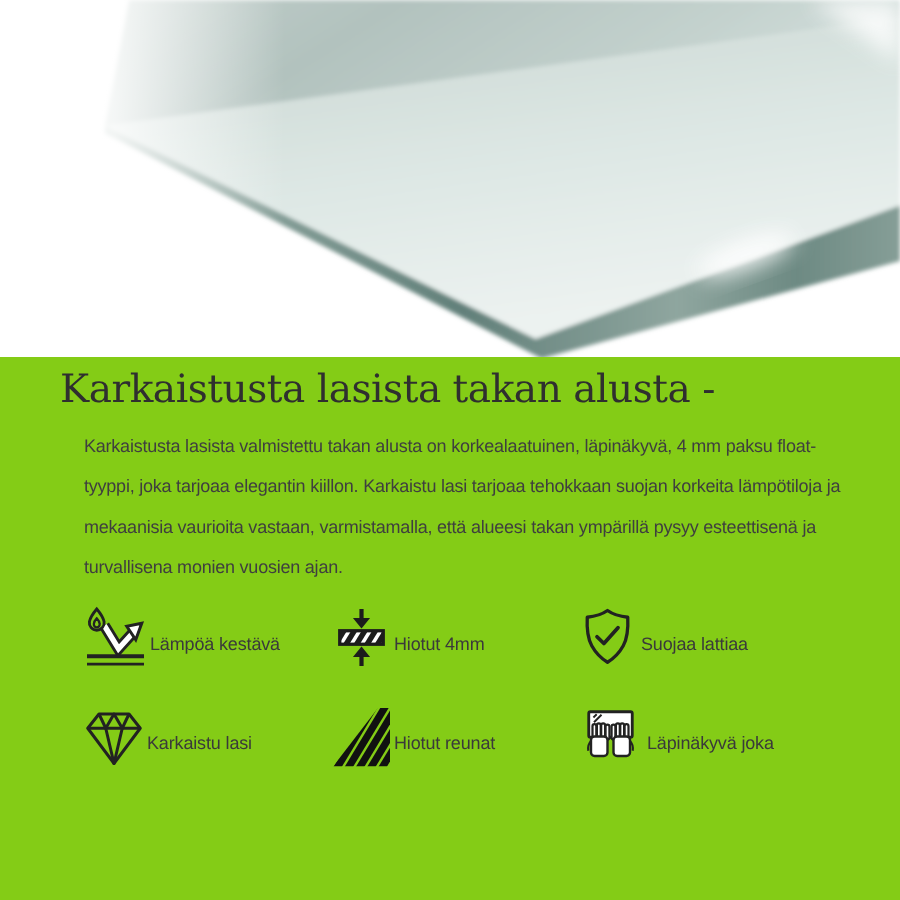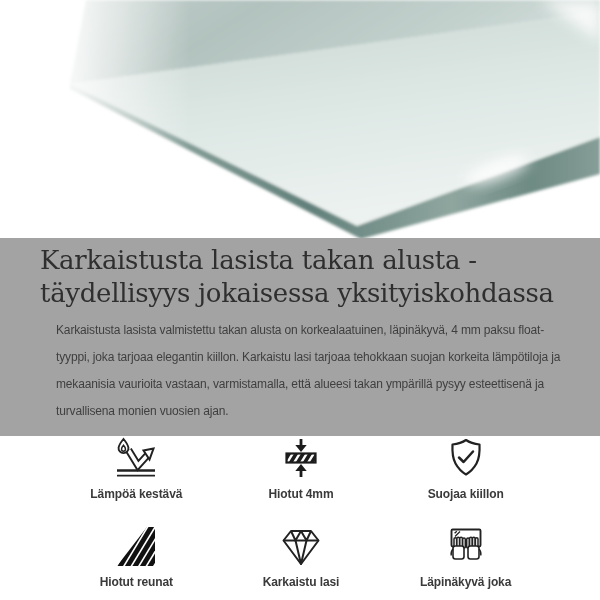--- a/index.html
+++ b/index.html
@@ -1,17 +1,17 @@
 <!DOCTYPE html>
 <html><head>
 <meta charset="utf-8">
 <style>
   html,body{margin:0;padding:0;background:#ffffff;}
   body{width:600px;height:600px;overflow:hidden;font-family:"Liberation Sans",sans-serif;color:#3f3f3f;}
-  .page{width:600px;height:436px;background:#a3a3a3;position:relative;}
+  .page{width:600px;height:600px;background:#84cc16;position:relative;}
   .hero{width:600px;height:238px;display:block;}
   .hero svg{display:block;}
   .content{padding:0 38px 0 40px;}
   h1.title{
     font-family:"DejaVu Serif","Liberation Serif",serif;
     font-weight:400;
     font-size:26px;
     line-height:33px;
     letter-spacing:-0.3px;
     color:#2f2f2f;
@@ -25,21 +25,21 @@
     line-height:27px;
     letter-spacing:-0.15px;
     color:#3f3f3f;
   }
   .features{
     margin:12px 14px 0 14px;
     display:grid;
     grid-template-columns:repeat(3,1fr);
     row-gap:24px;
   }
-  .feature{display:flex;flex-direction:column;align-items:center;font-weight:bold;}
+  .feature{display:flex;flex-direction:row;align-items:center;}
   .ficon{height:42px;display:flex;align-items:flex-end;justify-content:center;}
   .ficon svg{display:block;}
   .flabel{
     margin-top:8px;
     font-size:12px;
     letter-spacing:-0.1px;
     color:#3a3a3a;
     text-align:center;
   }
 </style>
@@ -95,21 +95,20 @@
 
       <rect x="0" y="0" width="190" height="238" fill="url(#gFade)"></rect>
       <polygon points="540,0 600,0 600,42" fill="#ffffff" opacity="0.8" filter="url(#soft6)"></polygon>
     </svg>
   </div>
 
   <div class="content">
 
     <h1 class="title">
       <span>Karkaistusta lasista takan alusta -</span>
-      <span>täydellisyys jokaisessa yksityiskohdassa</span>
     </h1>
 
     <p class="desc">Karkaistusta lasista valmistettu takan alusta on korkealaatuinen, läpinäkyvä, 4 mm paksu float-tyyppi, joka tarjoaa elegantin kiillon. Karkaistu lasi tarjoaa tehokkaan suojan korkeita lämpötiloja ja mekaanisia vaurioita vastaan, varmistamalla, että alueesi takan ympärillä pysyy esteettisenä ja turvallisena monien vuosien ajan.</p>
 
     <div class="features">
 
       <div class="feature">
         <div class="ficon">
           <svg width="46" height="42" viewBox="0 0 46 42">
             <g fill="none" stroke="#222222">
@@ -154,21 +153,35 @@
 
       <div class="feature">
         <div class="ficon">
           <svg width="44" height="42" viewBox="0 0 44 42">
             <g fill="none" stroke="#222222" stroke-linejoin="round">
               <path d="M22 3 C25.5 5.5 30.5 7 35.5 7.5 C35.8 13.5 35.5 21 32.5 26.5 C30 31 26.5 34.8 22 37.5 C17.5 34.8 14 31 11.5 26.5 C8.5 21 8.2 13.5 8.5 7.5 C13.5 7 18.5 5.5 22 3 Z" stroke-width="2.2"></path>
               <path d="M15 20.5 L19.6 25 L29 14.5" stroke-width="2.5" stroke-linecap="round"></path>
             </g>
           </svg>
         </div>
-        <div class="flabel">Suojaa kiillon</div>
+        <div class="flabel">Suojaa lattiaa</div>
+      </div>
+
+      <div class="feature">
+        <div class="ficon">
+          <svg width="44" height="42" viewBox="0 0 44 42">
+            <g fill="none" stroke="#222222" stroke-width="2" stroke-linejoin="round">
+              <path d="M12 6 L32 6 L39.5 15.5 L22 39 L4.5 15.5 Z"></path>
+              <line x1="4.5" y1="15.5" x2="39.5" y2="15.5"></line>
+              <path d="M12 6 L16.5 15.5 L22 6 L27.5 15.5 L32 6"></path>
+              <path d="M16.5 15.5 L22 39 L27.5 15.5"></path>
+            </g>
+          </svg>
+        </div>
+        <div class="flabel">Karkaistu lasi</div>
       </div>
 
       <div class="feature">
         <div class="ficon">
           <svg width="44" height="42" viewBox="0 0 44 42">
             <defs>
                 <clipPath id="cpTri">
                   <polygon points="3,41 33,2 41,2 41,41"></polygon>
                 </clipPath>
               </defs>
@@ -179,34 +192,20 @@
               <line x1="27.5" y1="43" x2="53.5" y2="0"></line>
               <line x1="35" y1="43" x2="61" y2="0"></line>
             </g>
           </svg>
         </div>
         <div class="flabel">Hiotut reunat</div>
       </div>
 
       <div class="feature">
         <div class="ficon">
-          <svg width="44" height="42" viewBox="0 0 44 42">
-            <g fill="none" stroke="#222222" stroke-width="2" stroke-linejoin="round">
-              <path d="M12 6 L32 6 L39.5 15.5 L22 39 L4.5 15.5 Z"></path>
-              <line x1="4.5" y1="15.5" x2="39.5" y2="15.5"></line>
-              <path d="M12 6 L16.5 15.5 L22 6 L27.5 15.5 L32 6"></path>
-              <path d="M16.5 15.5 L22 39 L27.5 15.5"></path>
-            </g>
-          </svg>
-        </div>
-        <div class="flabel">Karkaistu lasi</div>
-      </div>
-
-      <div class="feature">
-        <div class="ficon">
           <svg width="48" height="42" viewBox="0 0 48 42">
             <g stroke="#222222" fill="none">
               <rect x="9.5" y="4.5" width="29" height="17" rx="1.2" fill="#ffffff" stroke-width="1.9"></rect>
               <line x1="13" y1="11.5" x2="18" y2="6.5" stroke-width="1.3"></line>
               <line x1="12.6" y1="8.3" x2="14.8" y2="6.2" stroke-width="1.3"></line>
 
               <g fill="#ffffff" stroke-width="1.5">
                 <rect x="12" y="12.8" width="2.6" height="10" rx="1.3"></rect>
                 <rect x="14.9" y="12.2" width="2.6" height="10.6" rx="1.3"></rect>
                 <rect x="17.8" y="12.2" width="2.6" height="10.6" rx="1.3"></rect>

